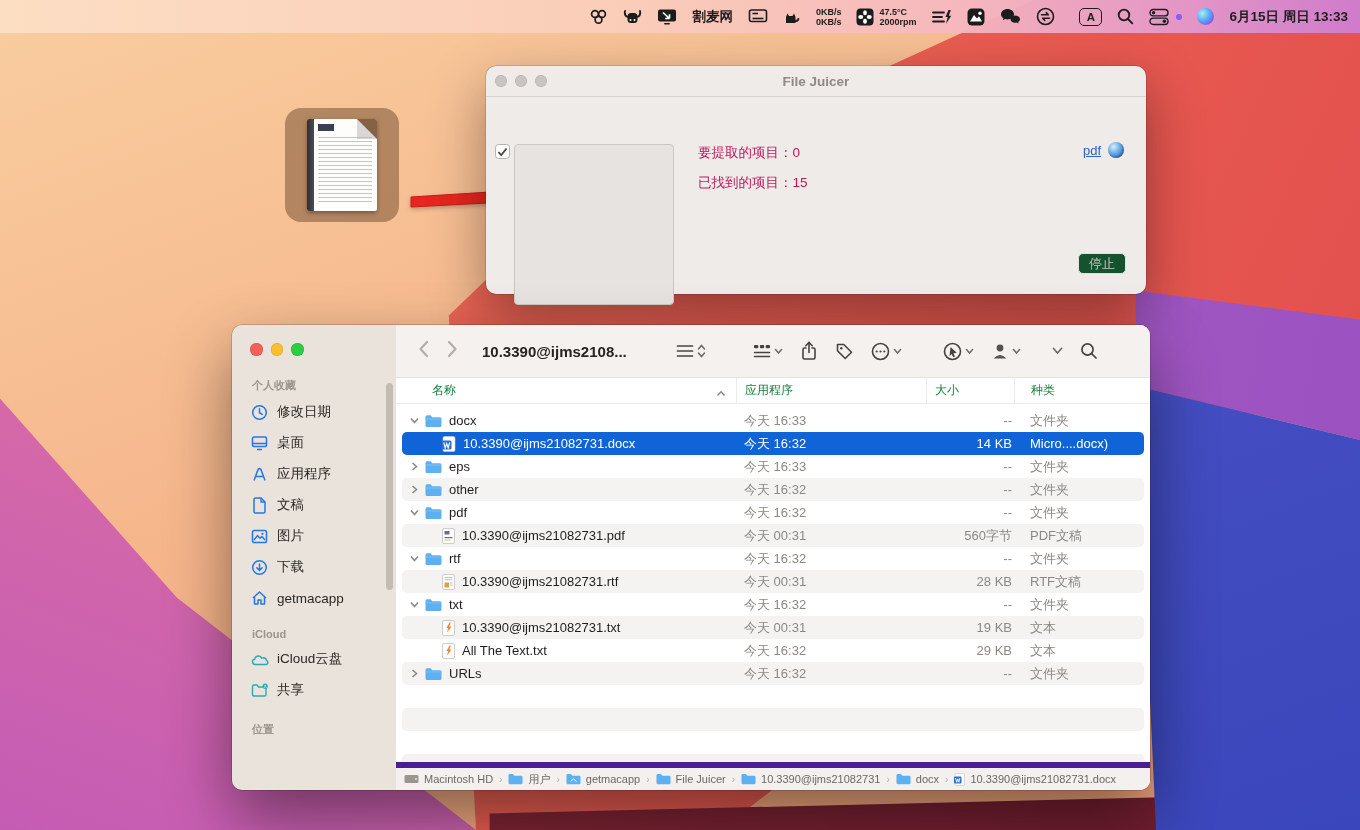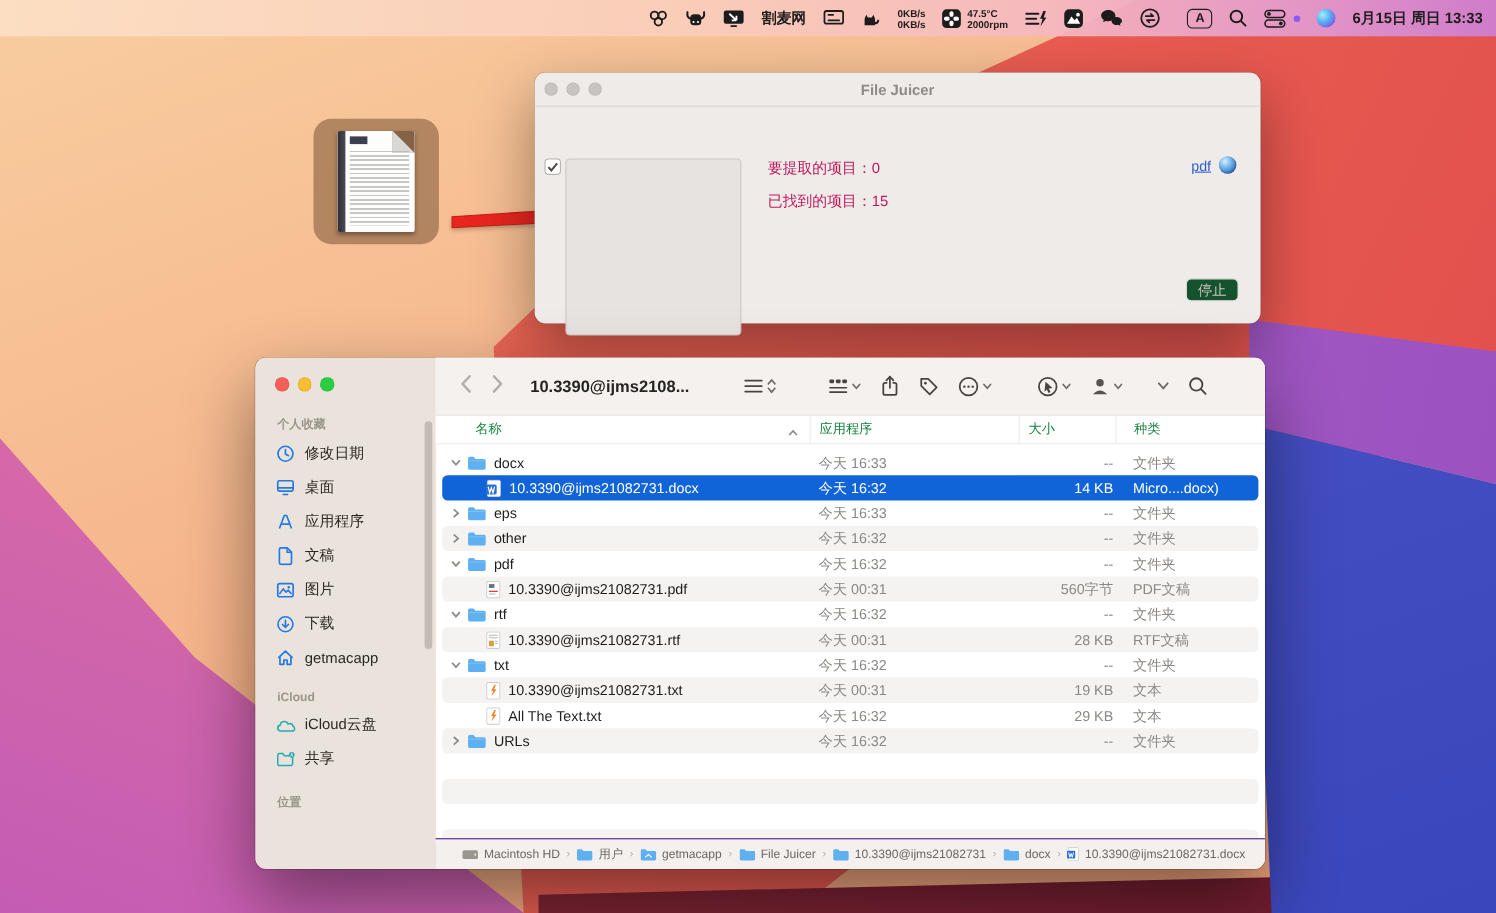--- a/index.html
+++ b/index.html
@@ -124,22 +124,22 @@
   .dim { color:#8c8883; }
   .cell-name { display:flex; align-items:center; height:100%; overflow:hidden; white-space:nowrap; }
   .cell-name .disc { width:12px; margin-left:6px; flex:none; display:flex; justify-content:center; }
   .cell-name .fic { margin:0 7px 0 5px; flex:none; display:flex; }
   .cell-name.lvl2 { padding-left:40px; }
   .cell-name.lvl2 .fic { margin:0 7px 0 0; }
   .cell-date { padding-left:8px; }
   .cell-size { text-align:right; padding-right:2px; }
   .cell-kind { padding-left:16px; white-space:nowrap; overflow:hidden; }
 
-  .fw-pathbar { height:28px; flex:none; background:#f3f0ed; border-top:1px solid #4c1d95;
-    display:flex; align-items:center; padding-left:24px; font-size:11px; color:#6b6761; overflow:hidden; }
+  .fw-pathbar { height:28px; flex:none; background:#f3f0ed; border-top:6px solid #4c1d95;
+    display:flex; align-items:center; padding-left:8px; font-size:11px; color:#6b6761; overflow:hidden; }
   .pb-item { display:flex; align-items:center; gap:5px; flex:none; white-space:nowrap; }
   .pb-sep { margin:0 6px; color:#b5b0aa; font-size:10px; flex:none; }
 </style>
 </head>
 <body>
 
 <div class="desktop">
 
   <div class="wp wp-base"></div>
   <div class="wp wp-pink"></div>

